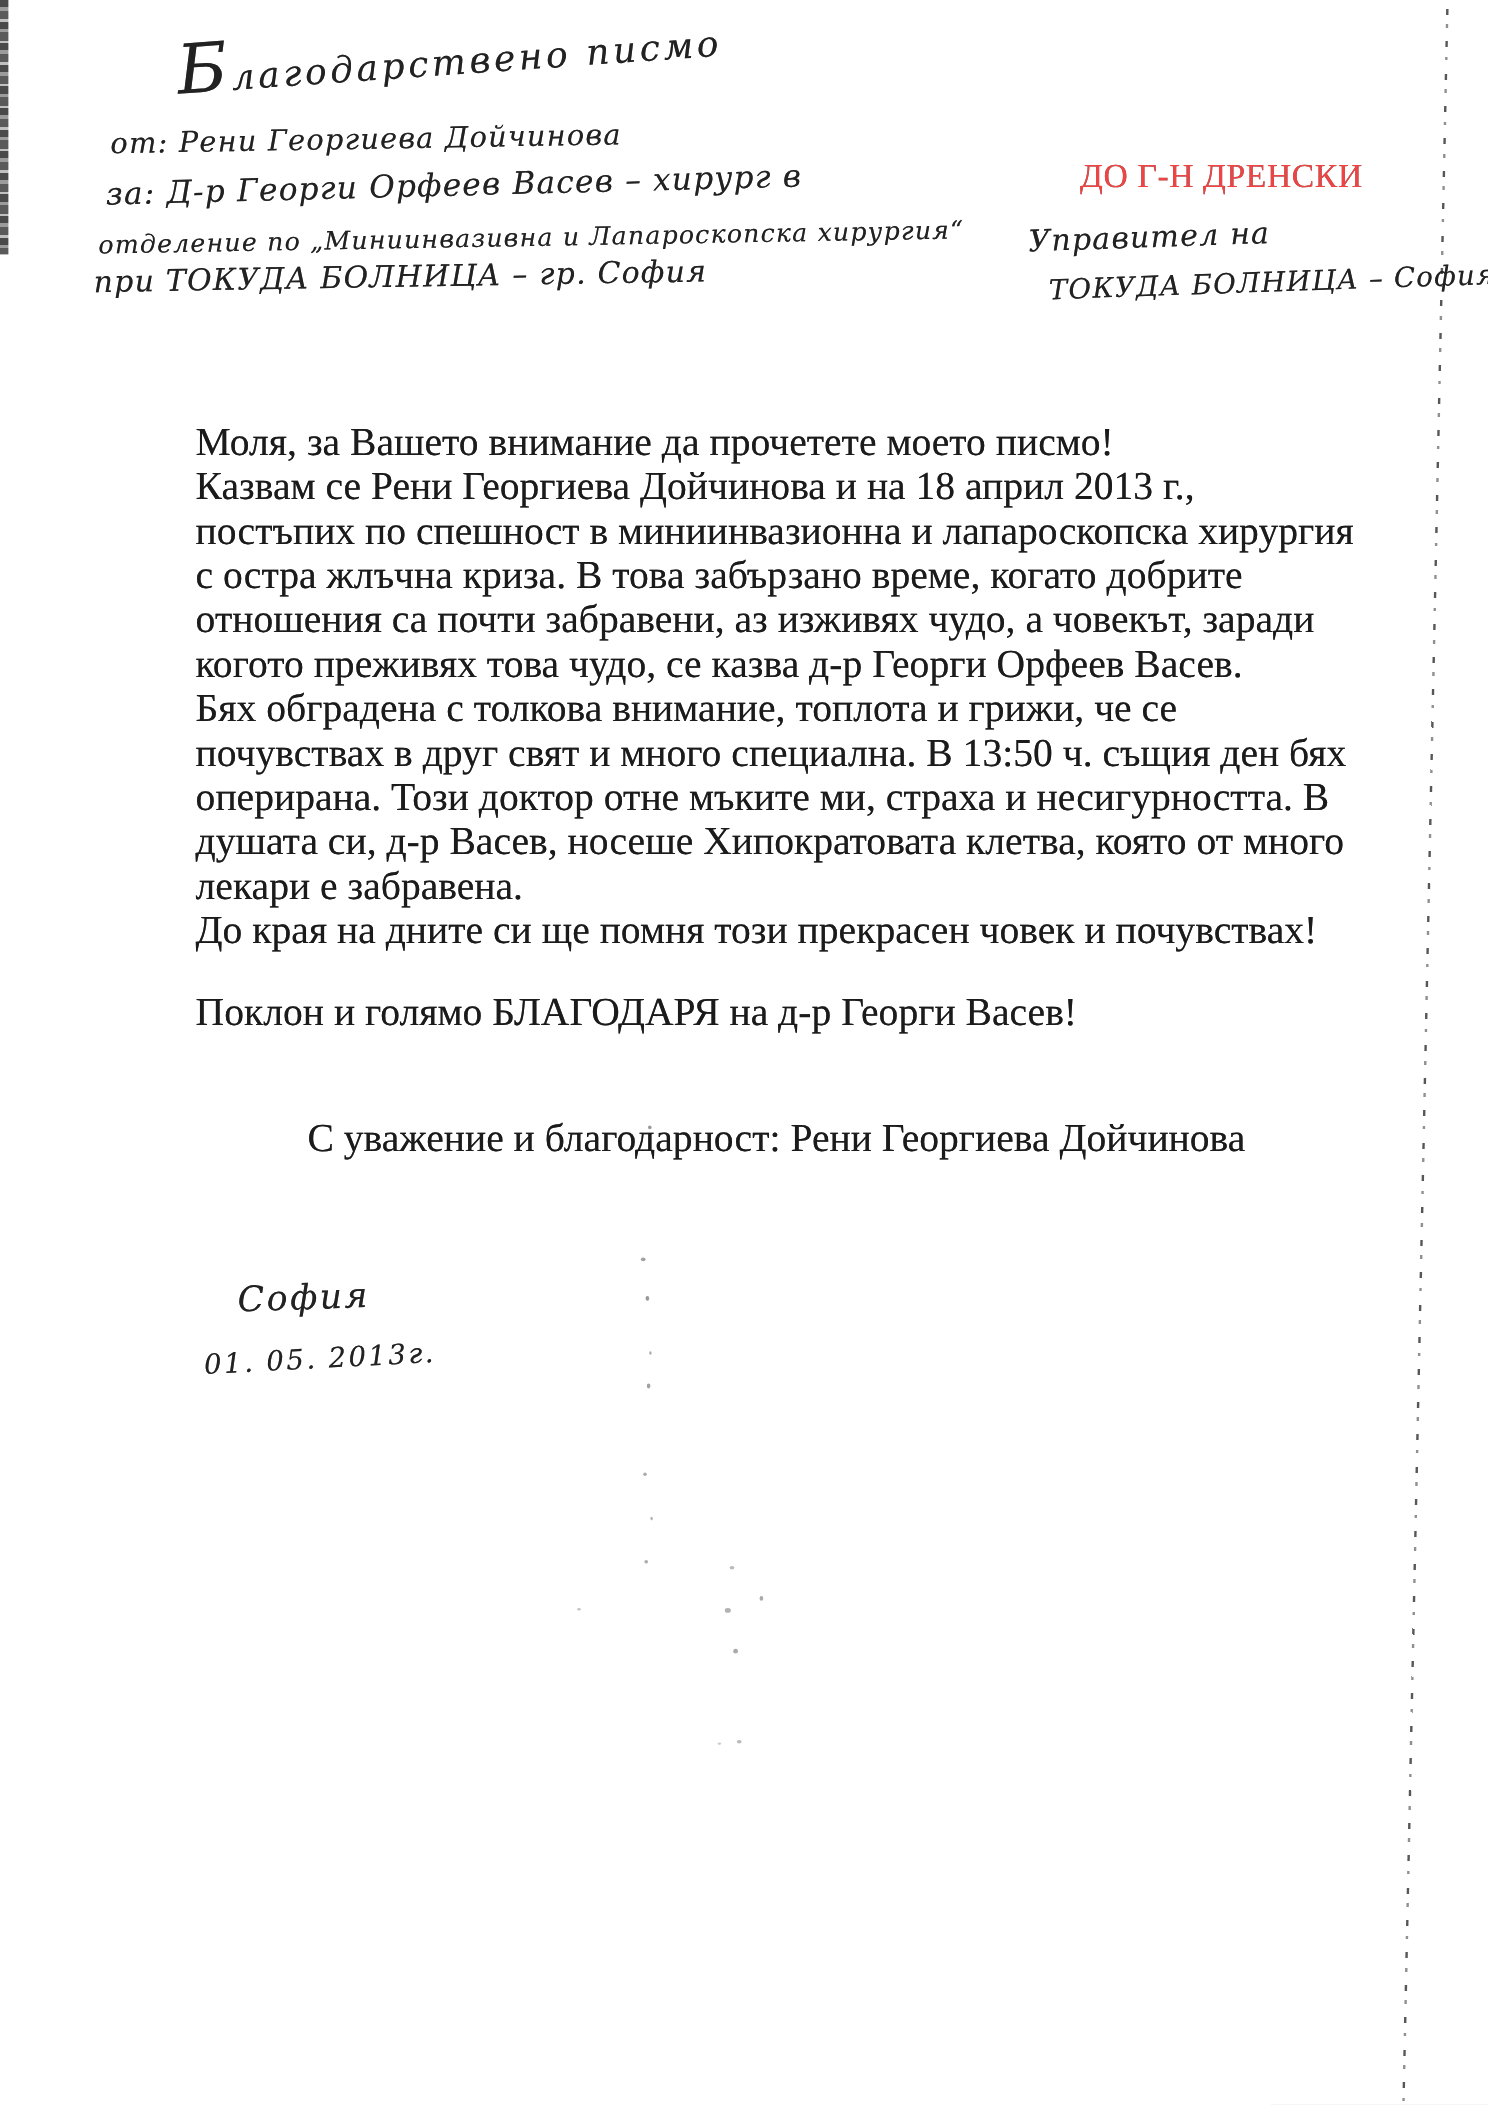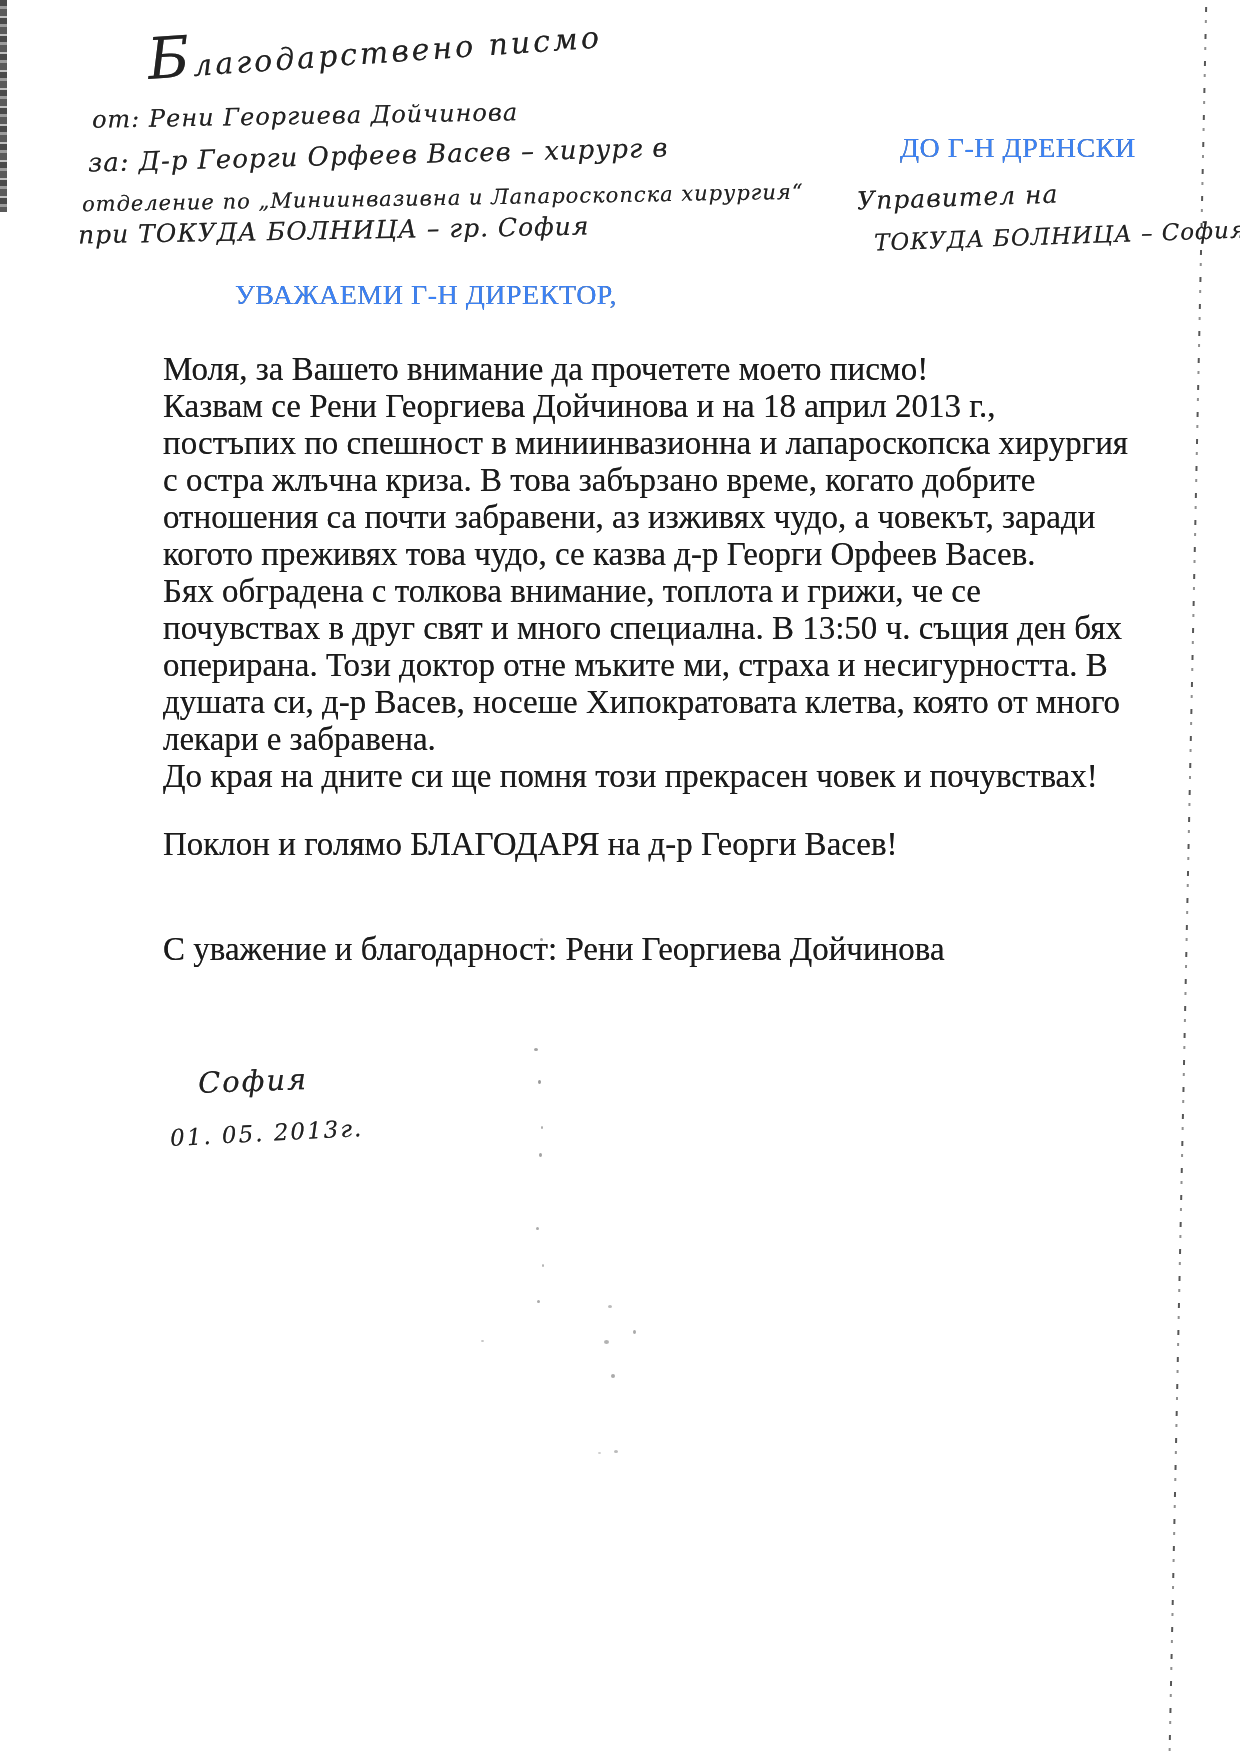--- a/index.html
+++ b/index.html
@@ -12,21 +12,21 @@
     width: 1240px;
     height: 1754px;
     margin: 0 auto;
     background: #ffffff;
     overflow: hidden;
     color: #1b1b1b;
   }
   
   .typed {
     font-family: "Liberation Serif", serif;
-    color: #3b82f6;
+    color: #ef4444;
     text-shadow: 0 0 0.5px rgba(25,25,25,0.75);
     white-space: nowrap;
     position: absolute;
   }
   
   .hw {
     font-family: "DejaVu Serif", serif;
     font-style: italic;
     color: #222222;
     position: absolute;
@@ -60,21 +60,21 @@
   }
   .body-block p {
     margin: 0;
     font-size: 33px;
     line-height: 37px;
     white-space: normal;
     position: static;
     text-shadow: 0 0 0.5px rgba(25,25,25,0.75);
   }
   .body-block p.gratitude { margin-top: 31px; font-family: Liberation Serif, serif; }
-  .body-block p.closing   { margin-top: 68px; }
+  .body-block p.closing   { margin-top: 68px; text-align: center; }
 
   .hw-place { left: 198px; top: 1064px; font-size: 29px; letter-spacing: 2px; transform: rotate(-2deg); }
   .hw-date  { left: 170px; top: 1120px; font-size: 23px; letter-spacing: 2px; transform: rotate(-3deg); }
 
   
   .left-smudge {
     position: absolute;
     left: 0; top: 0;
     width: 7px; height: 212px;
     background: repeating-linear-gradient(180deg,
@@ -126,21 +126,20 @@
   <div class="hw hw-title">Благодарствено писмо</div>
   <div class="hw hw-from">от: Рени Георгиева Дойчинова</div>
   <div class="hw hw-for">за: Д-р Георги Орфеев Васев – хирург в</div>
   <div class="hw hw-dept">отделение по „Миниинвазивна и Лапароскопска хирургия“</div>
   <div class="hw hw-hosp">при ТОКУДА БОЛНИЦА – гр. София</div>
 
   <div class="typed typed-to">ДО Г-Н ДРЕНСКИ</div>
   <div class="hw hw-role">Управител на</div>
   <div class="hw hw-org">ТОКУДА БОЛНИЦА – София</div>
 
-  <div class="typed salutation">УВАЖАЕМИ Г-Н ДИРЕКТОР,</div>
 
   <div class="body-block">
     <p>Моля, за Вашето внимание да прочетете моето писмо!</p>
     <p>Казвам се Рени Георгиева Дойчинова и на 18 април 2013 г., постъпих по спешност в миниинвазионна и лапароскопска хирургия с остра жлъчна криза. В това забързано време, когато добрите отношения са почти забравени, аз изживях чудо, а човекът, заради когото преживях това чудо, се казва д-р Георги Орфеев Васев.</p>
     <p>Бях обградена с толкова внимание, топлота и грижи, че се почувствах в друг свят и много специална. В 13:50 ч. същия ден бях оперирана. Този доктор отне мъките ми, страха и несигурността. В душата си, д-р Васев, носеше Хипократовата клетва, която от много лекари е забравена.</p>
     <p>До края на дните си ще помня този прекрасен човек и почувствах!</p>
     <p class="gratitude">Поклон и голямо БЛАГОДАРЯ на д-р Георги Васев!</p>
     <p class="closing">С уважение и благодарност: Рени Георгиева Дойчинова</p>
   </div>
 

